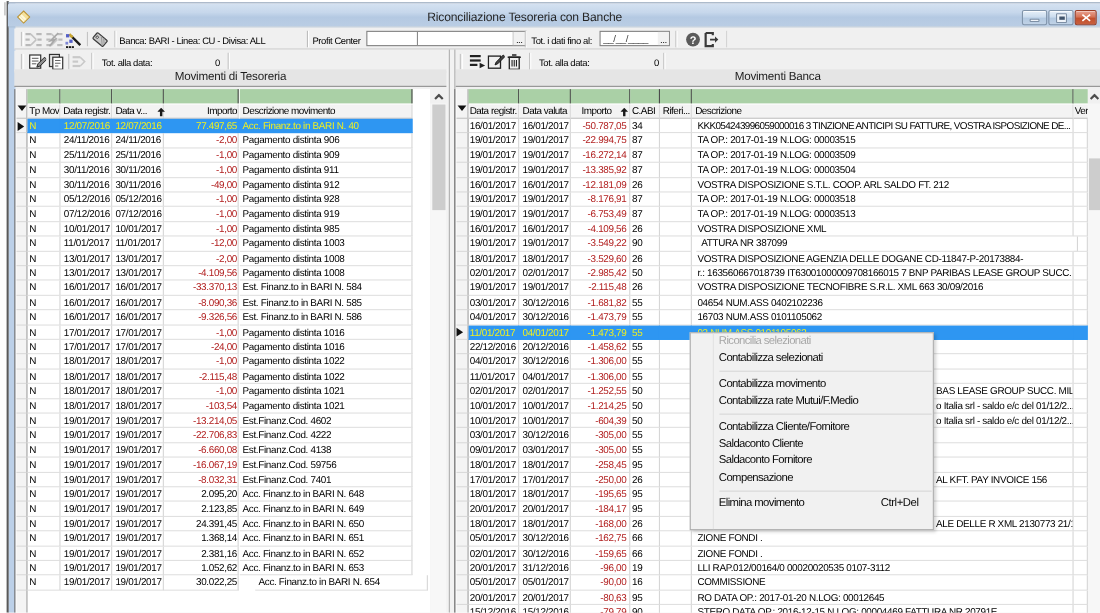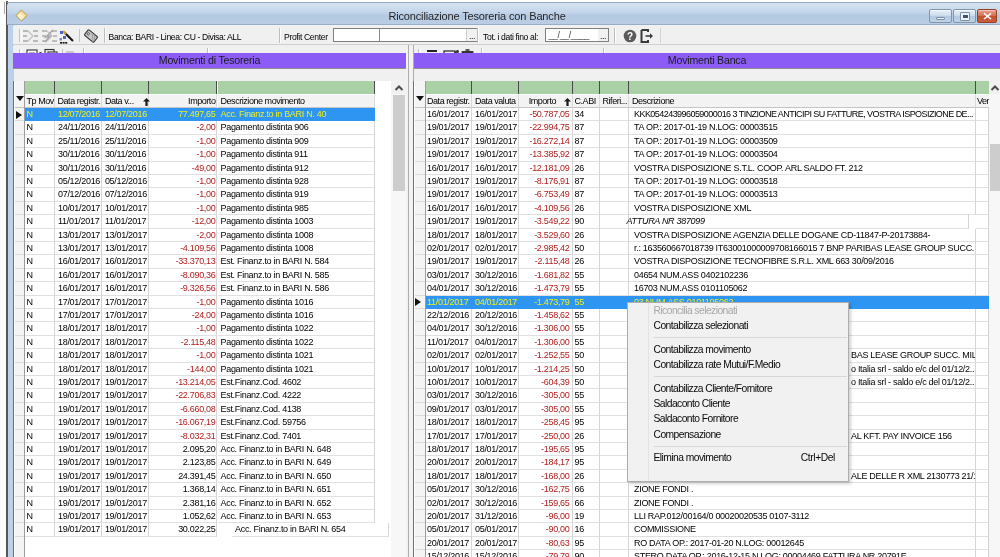--- a/index.html
+++ b/index.html
@@ -3,21 +3,21 @@
 <style>
 * { margin:0; padding:0; box-sizing:border-box; }
 html,body { width:1000px; height:557px; overflow:hidden; background:#fff;
   font-family:"Liberation Sans", sans-serif; }
 #scene { position:absolute; top:0; left:0; width:1000px; height:557px; overflow:hidden; }
 .abs { position:absolute; }
 #win { position:absolute; left:7px; top:2px; width:993px; height:555px; background:#f0f0f0; }
 .vline { position:absolute; width:1px; background:#c8c8c8; }
 .tlabel { position:absolute; font-size:8.6px; letter-spacing:-0.35px; color:#000; }
 .field { position:absolute; background:#fff; border:1px solid #7f7f7f; height:14px; }
-.cap { position:absolute; top:53px; height:15.5px; background:#8b5cf6; border-bottom:1.5px solid #8f8f8f;
+.cap { position:absolute; top:63px; height:15.5px; background:#e5e5e5; border-bottom:1.5px solid #8f8f8f;
    text-align:center; font-size:10.6px; letter-spacing:-0.2px;
    color:#1c1c1c; line-height:14px; }
 .gridbg { position:absolute; top:81px; height:476px; background:#fff; }
 .selstrip { position:absolute; top:81px; height:476px; background:#f4f4f4; }
 .selc { position:absolute; height:13.4px; border-bottom:1px solid #dadada; }
 .selhdr { position:absolute; top:95px; height:12.5px; border-bottom:1px solid #c4c4c4; }
 .gline { position:absolute; width:1px; background:#6f6f6f; top:81px; height:476px; }
 .gline2 { position:absolute; width:1px; background:#9d9d9d; top:81px; height:476px; }
 .frow { position:absolute; top:81px; height:13px; }
 .fc { position:absolute; top:0; height:13px; background:#aad0a6; border-right:1px solid #4b4b4b; }
@@ -405,21 +405,21 @@
       <div class="c" style="left:30px;width:47.400000000000006px;padding-left:3px">18/01/2017</div>
       <div class="c" style="left:77.4px;width:46.900000000000006px;padding-left:2.5px">18/01/2017</div>
       <div class="c r neg" style="left:124.30000000000001px;width:68.19999999999999px;padding-right:1px">-1,00</div>
       <div class="c" style="left:192.5px;width:157.0px;padding-left:3px">Pagamento distinta 1021</div>
     </div>
 <div class="selc" style="top:349.20000000000005px;left:14.5px;width:9.5px"></div>
 <div class="row" style="top:362.6px;left:25px;width:349.5px">
       <div class="c" style="left:0px;width:30px;padding-left:1.5px">N</div>
       <div class="c" style="left:30px;width:47.400000000000006px;padding-left:3px">18/01/2017</div>
       <div class="c" style="left:77.4px;width:46.900000000000006px;padding-left:2.5px">18/01/2017</div>
-      <div class="c r neg" style="left:124.30000000000001px;width:68.19999999999999px;padding-right:1px">-144,00</div>
+      <div class="c r neg" style="left:124.30000000000001px;width:68.19999999999999px;padding-right:1px">-103,54</div>
       <div class="c" style="left:192.5px;width:157.0px;padding-left:3px">Pagamento distinta 1021</div>
     </div>
 <div class="selc" style="top:362.6px;left:14.5px;width:9.5px"></div>
 <div class="row" style="top:376.0px;left:25px;width:349.5px">
       <div class="c" style="left:0px;width:30px;padding-left:1.5px">N</div>
       <div class="c" style="left:30px;width:47.400000000000006px;padding-left:3px">19/01/2017</div>
       <div class="c" style="left:77.4px;width:46.900000000000006px;padding-left:2.5px">19/01/2017</div>
       <div class="c r neg" style="left:124.30000000000001px;width:68.19999999999999px;padding-right:1px">-13.214,05</div>
       <div class="c" style="left:192.5px;width:157.0px;padding-left:3px">Est.Finanz.Cod. 4602</div>
     </div>
@@ -630,21 +630,21 @@
       <div class="c" style="left:203.5px;width:347px;padding-left:5px;">VOSTRA DISPOSIZIONE XML</div>
       <div class="c nb" style="left:550.5px;width:13px"></div>
     </div>
 <div class="selc" style="top:201.8px;left:414.5px;width:10.0px"></div>
 <div class="row" style="top:215.2px;left:425.5px;width:563.5px">
       <div class="c" style="left:0px;width:46.5px;padding-left:1.5px">19/01/2017</div>
       <div class="c" style="left:46.5px;width:47px;padding-left:3px">19/01/2017</div>
       <div class="c r neg" style="left:93.5px;width:53.5px;padding-right:2px">-3.549,22</div>
       <div class="c" style="left:147.0px;width:27.5px;padding-left:2px">90</div>
       <div class="c" style="left:174.5px;width:29px"></div>
-      <div class="c" style="left:196px;width:347px;padding-left:5px;font-style:italic;">ATTURA NR 387099</div>
+      <div class="c" style="left:207px;width:347px;padding-left:5px;">ATTURA NR 387099</div>
       <div class="c nb" style="left:550.5px;width:13px"></div>
     </div>
 <div class="selc" style="top:215.2px;left:414.5px;width:10.0px"></div>
 <div class="row" style="top:228.60000000000002px;left:425.5px;width:563.5px">
       <div class="c" style="left:0px;width:46.5px;padding-left:1.5px">18/01/2017</div>
       <div class="c" style="left:46.5px;width:47px;padding-left:3px">18/01/2017</div>
       <div class="c r neg" style="left:93.5px;width:53.5px;padding-right:2px">-3.529,60</div>
       <div class="c" style="left:147.0px;width:27.5px;padding-left:2px">26</div>
       <div class="c" style="left:174.5px;width:29px"></div>
       <div class="c" style="left:203.5px;width:347px;padding-left:5px;">VOSTRA DISPOSIZIONE AGENZIA DELLE DOGANE CD-11847-P-20173884-</div>

